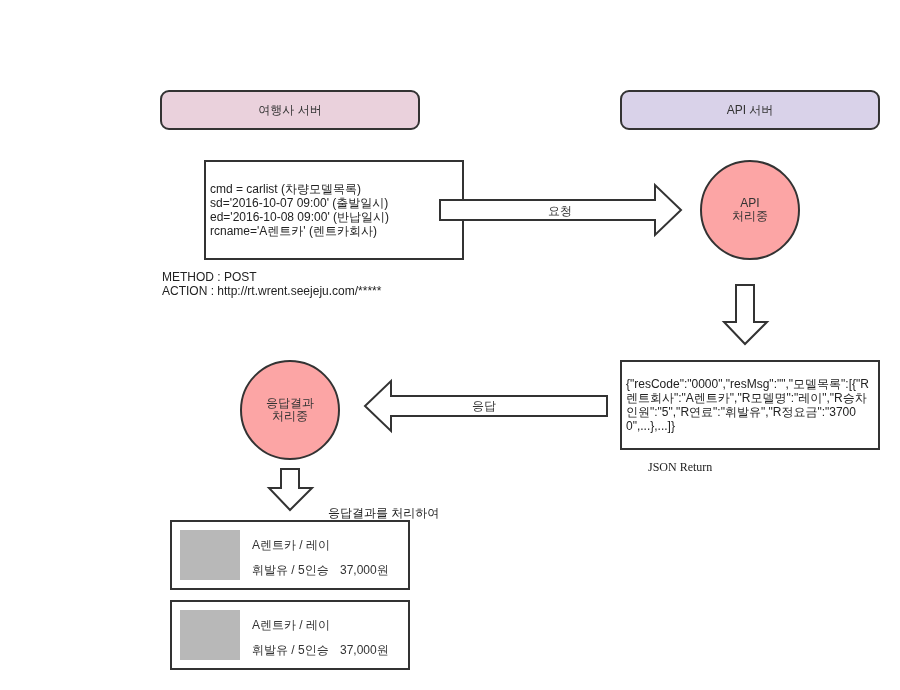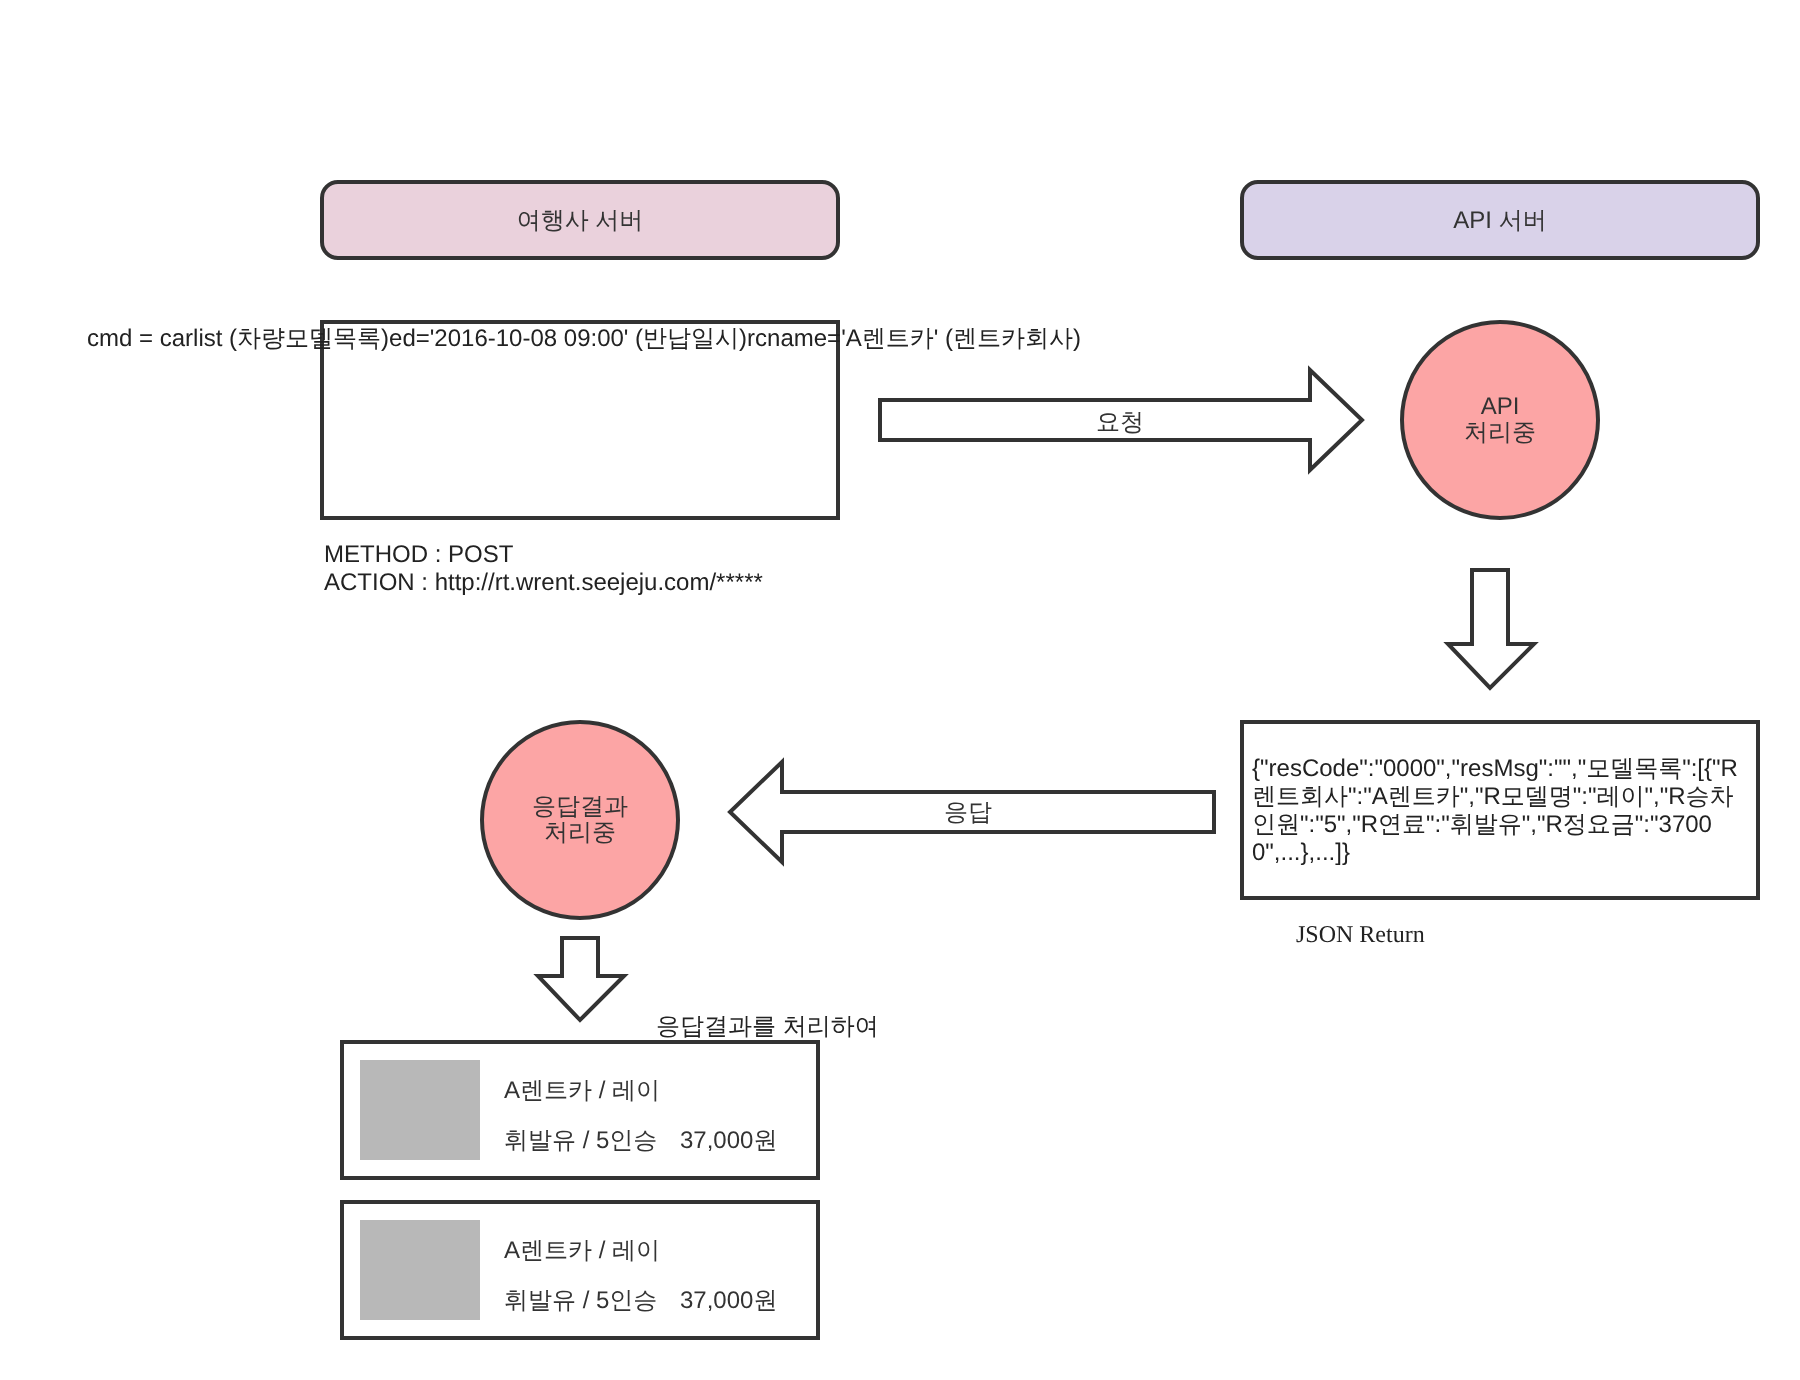--- a/index.html
+++ b/index.html
@@ -7,41 +7,42 @@
            font-family: "Liberation Sans", "DejaVu Sans", sans-serif; color: #222222; }
     .abs { position: absolute; }
     .header-box { border: 2px solid #333333; border-radius: 9px; box-sizing: border-box;
                   display: flex; align-items: center; justify-content: center; font-size: 12px; color: #333333; }
     .rect-box { border: 2px solid #333333; box-sizing: border-box; background: #ffffff; }
     .circle { border: 2px solid #333333; border-radius: 50%; box-sizing: border-box; background: #fca5a5;
               display: flex; align-items: center; justify-content: center; text-align: center;
               font-size: 12px; line-height: 13px; color: #333333; }
     .circle span { display: block; }
     .text-block { font-size: 12px; line-height: 14px; color: #222222; white-space: pre; }
-    .params { display: flex; flex-direction: row; justify-content: center; padding-left: 4px; }
+    .params { display: flex; flex-direction: column; justify-content: center; padding-left: 4px; margin-left: 44px; }
     .params span { display: block; font-size: 12px; line-height: 14px; white-space: nowrap; }
     .json-box { display: flex; align-items: center; padding: 0 4px; font-size: 12px; line-height: 14px;
                 word-break: break-all; }
     .arrow-label { font-size: 12px; color: #333333; }
     .thumb { background: #b8b8b8; position: absolute; }
     .card-line { position: absolute; font-size: 12px; color: #333333; white-space: pre; }
     svg { position: absolute; overflow: visible; }
   </style>
 </head>
 <body>
 
 <div class="abs header-box" style="left:160px;top:90px;width:260px;height:40px;background:#ead1dc;">
   <span>여행사 서버</span>
 </div>
 <div class="abs header-box" style="left:620px;top:90px;width:260px;height:40px;background:#d9d2e9;">
   <span>API 서버</span>
 </div>
 
 <div class="abs rect-box params" style="left:160px;top:160px;width:260px;height:100px;">
   <span>cmd = carlist (차량모델목록)</span>
+  <span>sd='2016-10-07 09:00' (출발일시)</span>
   <span>ed='2016-10-08 09:00' (반납일시)</span>
   <span>rcname='A렌트카' (렌트카회사)</span>
 </div>
 
 <div class="abs" style="left:162px;top:270px;">
   <div class="text-block">METHOD : POST</div>
   <div class="text-block">ACTION : http://rt.wrent.seejeju.com/*****</div>
 </div>
 
 <svg style="left:439px;top:184px;" width="244" height="52">

